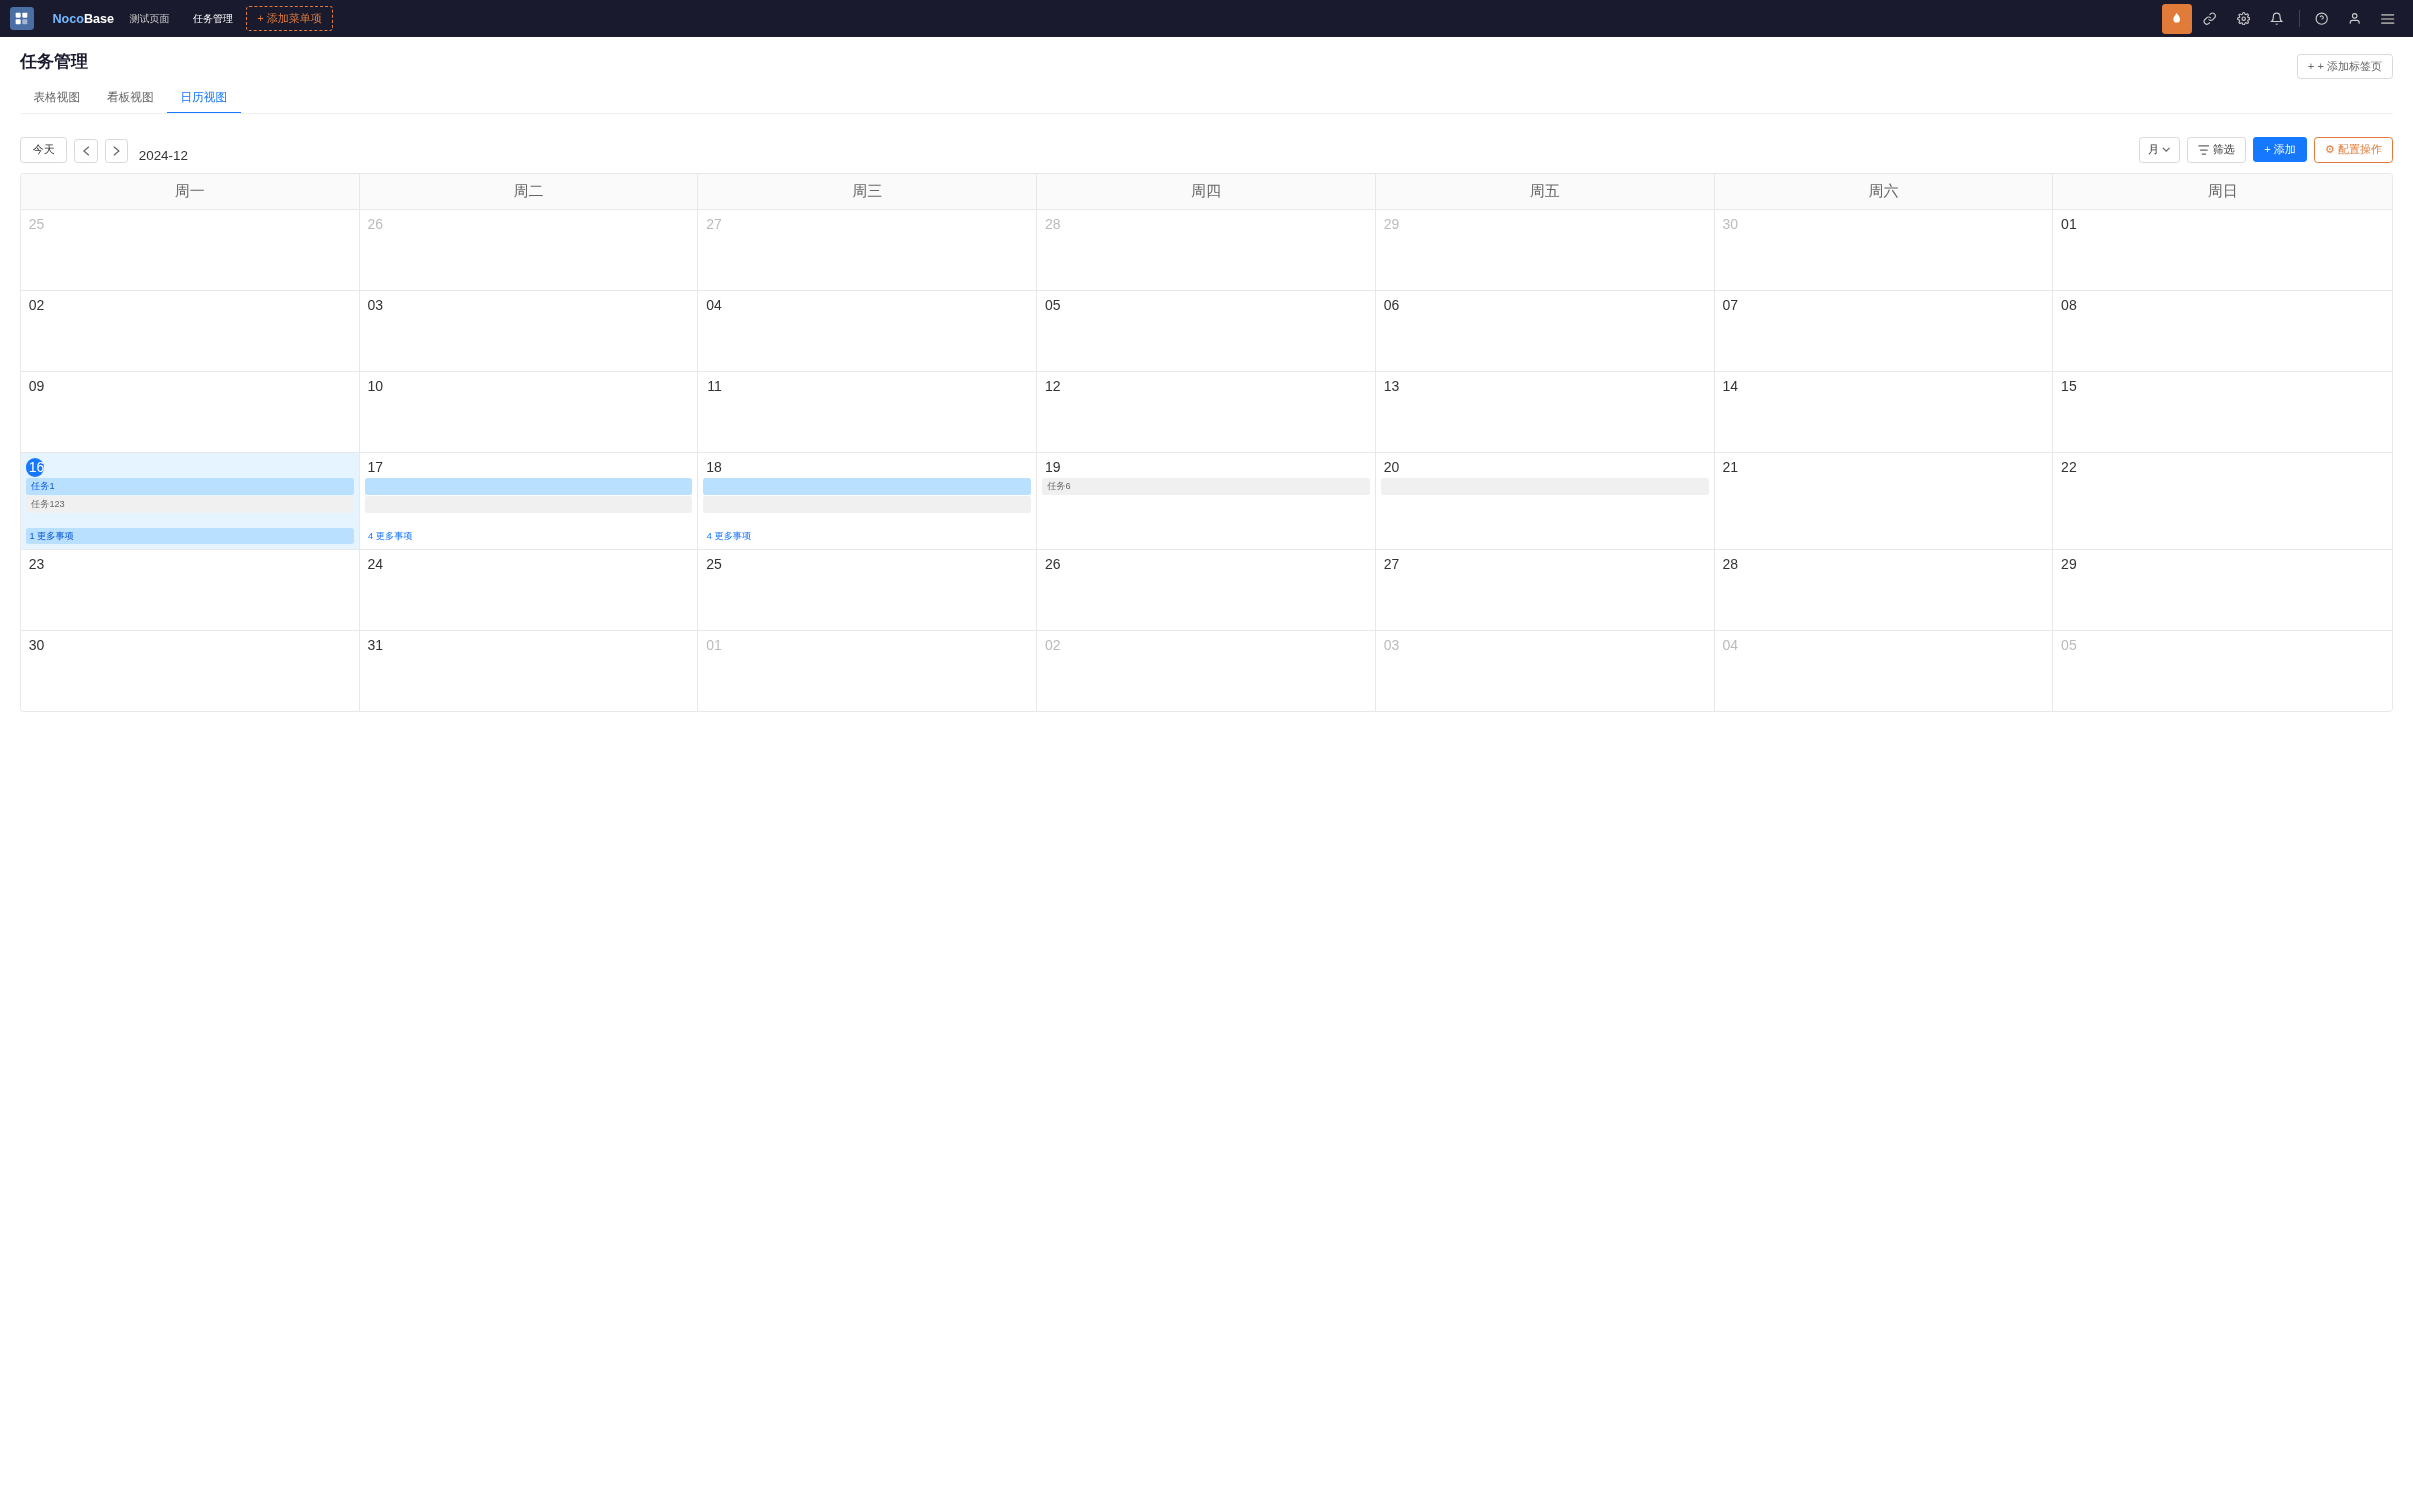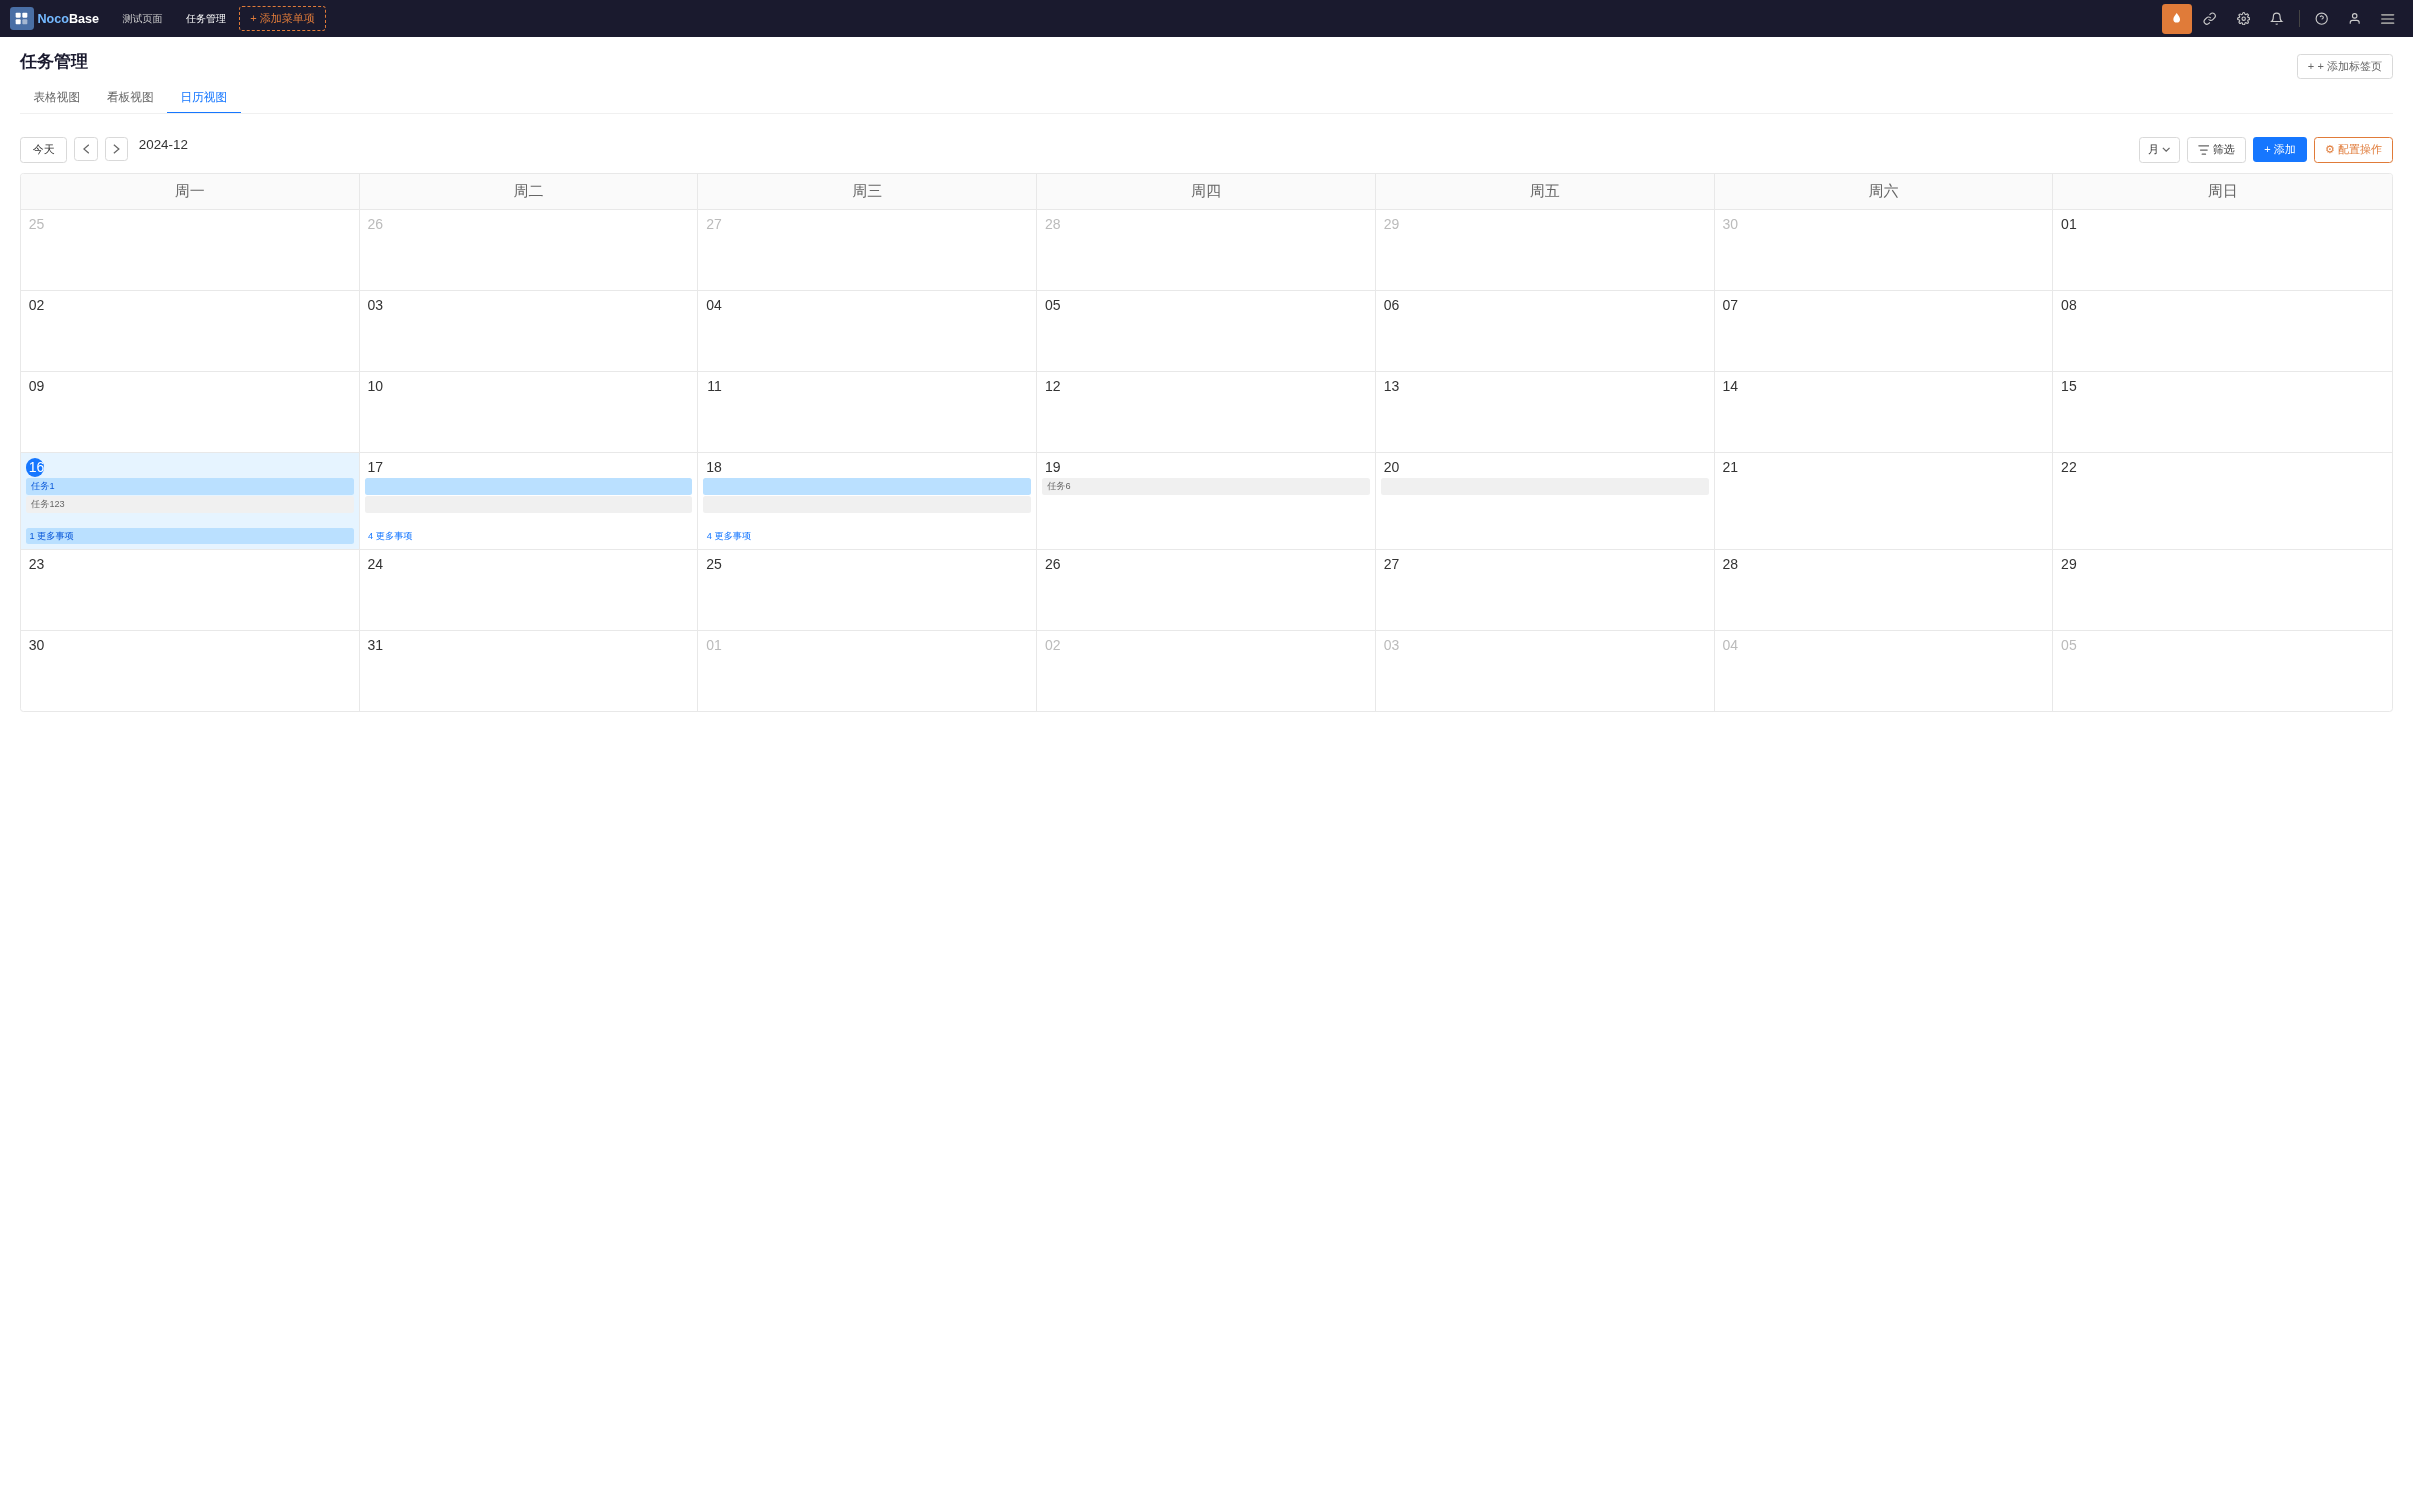--- a/index.html
+++ b/index.html
@@ -10,25 +10,25 @@
       background: #1a1a2e;
       display: flex;
       align-items: center;
       height: 37px;
       padding: 0 10px;
       gap: 3.4px;
     }
     .topnav-logo {
       display: flex;
       align-items: center;
-      gap: 4px;
+      gap: 19px;
       color: white;
       font-weight: bold;
       font-size: 13.4px;
-      margin-right: 10px;
+      margin-right: 2px;
     }
     .logo-icon {
       width: 23.5px;
       height: 23.5px;
       background: #4a6fa5;
       border-radius: 3.4px;
       display: flex;
       align-items: center;
       justify-content: center;
       color: white;
@@ -102,21 +102,21 @@
       color: #1677ff;
       border-bottom: 1.7px solid #1677ff;
     }
 
     .toolbar {
       display: flex;
       align-items: center;
       justify-content: space-between;
       padding: 13.4px 0 10px;
     }
-    .toolbar-left { display: flex; align-items: flex-start; gap: 7px; }
+    .toolbar-left { display: flex; align-items: flex-end; gap: 7px; }
     .toolbar-right { display: flex; align-items: center; gap: 6.7px; }
 
     .btn-today {
       border: 0.8px solid #d9d9d9;
       background: white;
       padding: 4.2px 11.7px;
       border-radius: 3.4px;
       cursor: pointer;
       font-size: 11px;
       color: #333;

